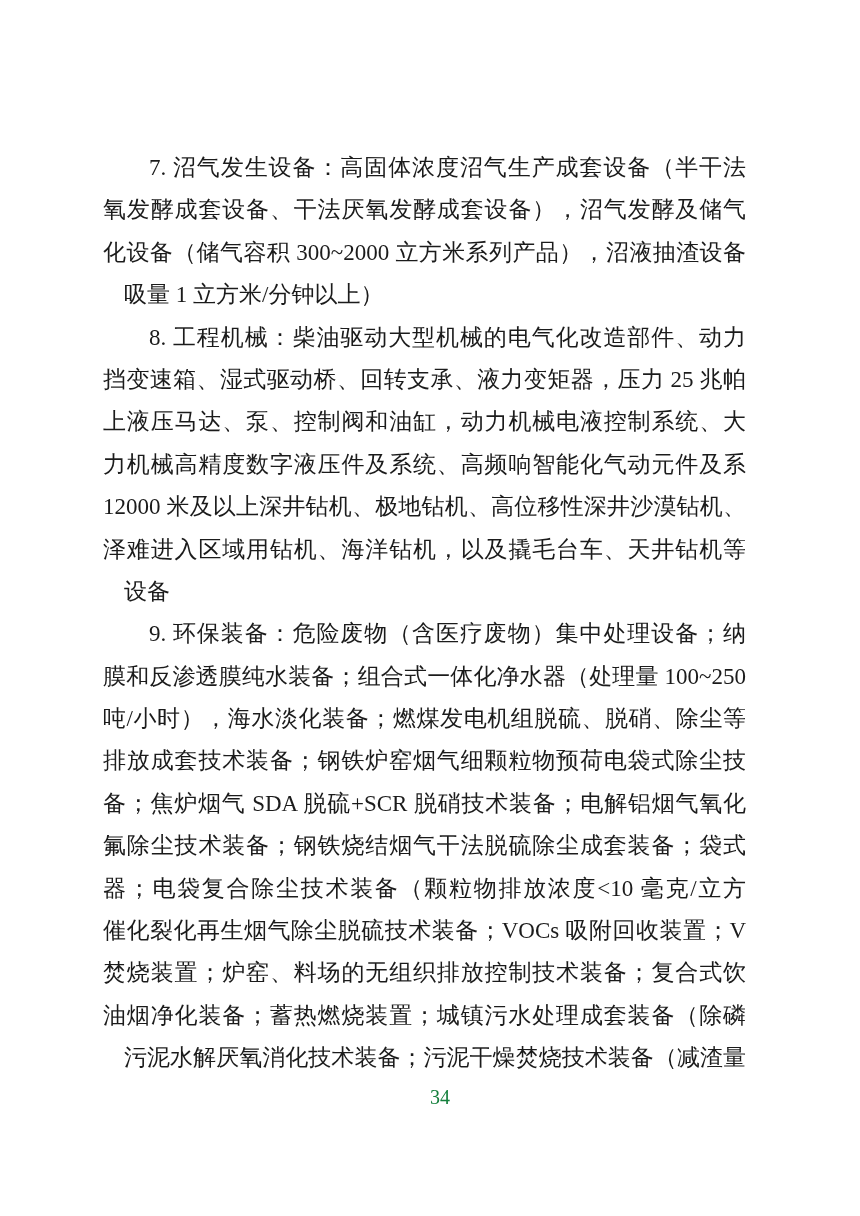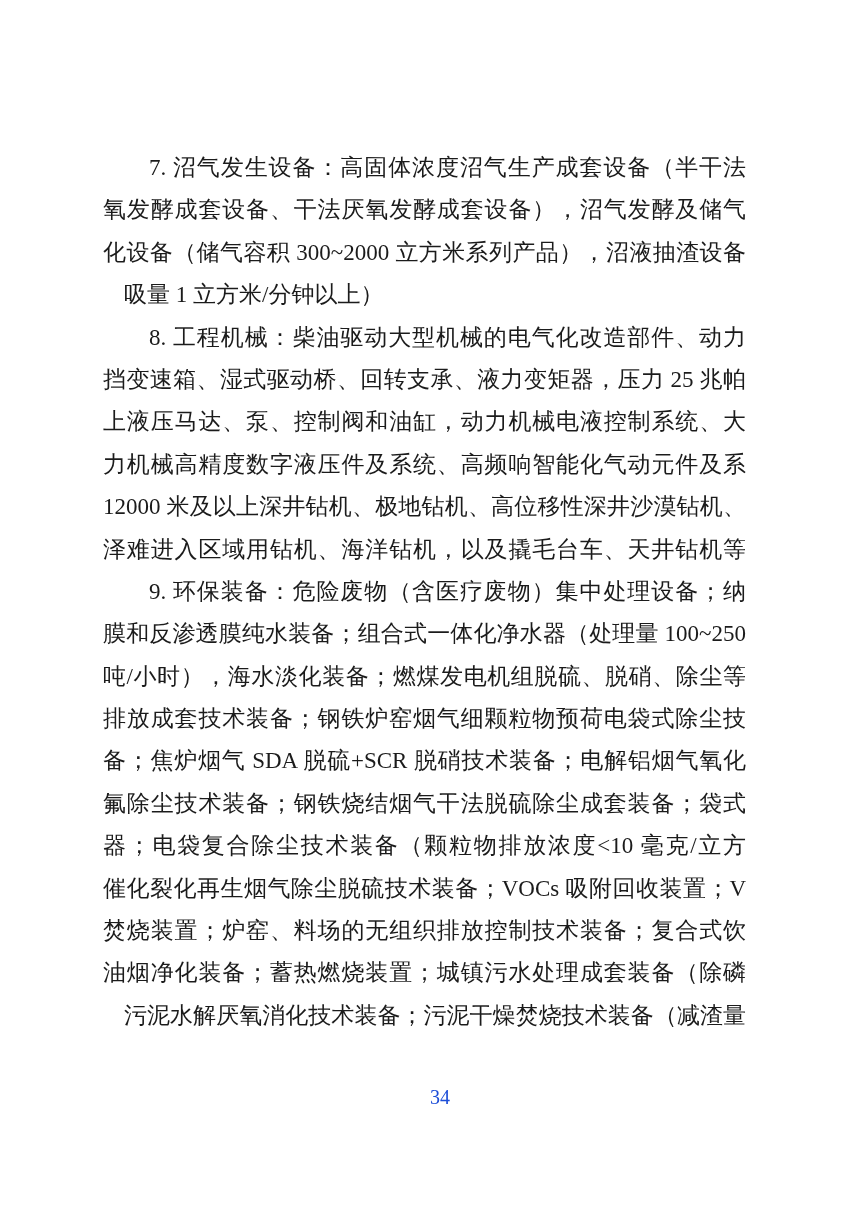--- a/index.html
+++ b/index.html
@@ -46,21 +46,21 @@
   .page-footer {
     position: absolute;
     left: 0;
     top: 1085px;
     width: 860px;
     text-align: center;
   }
   .page-number {
     font-size: 20px;
     line-height: 24px;
-    color: #1d4ed8;
+    color: #15803d;
     margin-left: 20px;
   }
 </style>
 </head>
 <body>
 
 <div class="page">
   <div class="text-block" id="text-block">
       <div class="paragraph">
         <div class="para-line first">7. 沼气发生设备：高固体浓度沼气生产成套设备（半干法厌</div>
@@ -68,20 +68,21 @@
         <div class="para-line">化设备（储气容积 300~2000 立方米系列产品），沼液抽渣设备（抽</div>
         <div class="para-line last">吸量 1 立方米/分钟以上）</div>
       </div>
       <div class="paragraph">
         <div class="para-line first">8. 工程机械：柴油驱动大型机械的电气化改造部件、动力换</div>
         <div class="para-line">挡变速箱、湿式驱动桥、回转支承、液力变矩器，压力 25 兆帕以</div>
         <div class="para-line">上液压马达、泵、控制阀和油缸，动力机械电液控制系统、大型动</div>
         <div class="para-line">力机械高精度数字液压件及系统、高频响智能化气动元件及系统；</div>
         <div class="para-line">12000 米及以上深井钻机、极地钻机、高位移性深井沙漠钻机、沼</div>
         <div class="para-line">泽难进入区域用钻机、海洋钻机，以及撬毛台车、天井钻机等成套</div>
+        <div class="para-line last">设备</div>
       </div>
       <div class="paragraph">
         <div class="para-line first">9. 环保装备：危险废物（含医疗废物）集中处理设备；纳滤</div>
         <div class="para-line">膜和反渗透膜纯水装备；组合式一体化净水器（处理量 100~2500</div>
         <div class="para-line">吨/小时），海水淡化装备；燃煤发电机组脱硫、脱硝、除尘等超低</div>
         <div class="para-line">排放成套技术装备；钢铁炉窑烟气细颗粒物预荷电袋式除尘技术装</div>
         <div class="para-line">备；焦炉烟气 SDA 脱硫+SCR 脱硝技术装备；电解铝烟气氧化铝脱</div>
         <div class="para-line">氟除尘技术装备；钢铁烧结烟气干法脱硫除尘成套装备；袋式除尘</div>
         <div class="para-line">器；电袋复合除尘技术装备（颗粒物排放浓度&lt;10 毫克/立方米）；</div>
         <div class="para-line">催化裂化再生烟气除尘脱硫技术装备；VOCs 吸附回收装置；VOCs</div>

